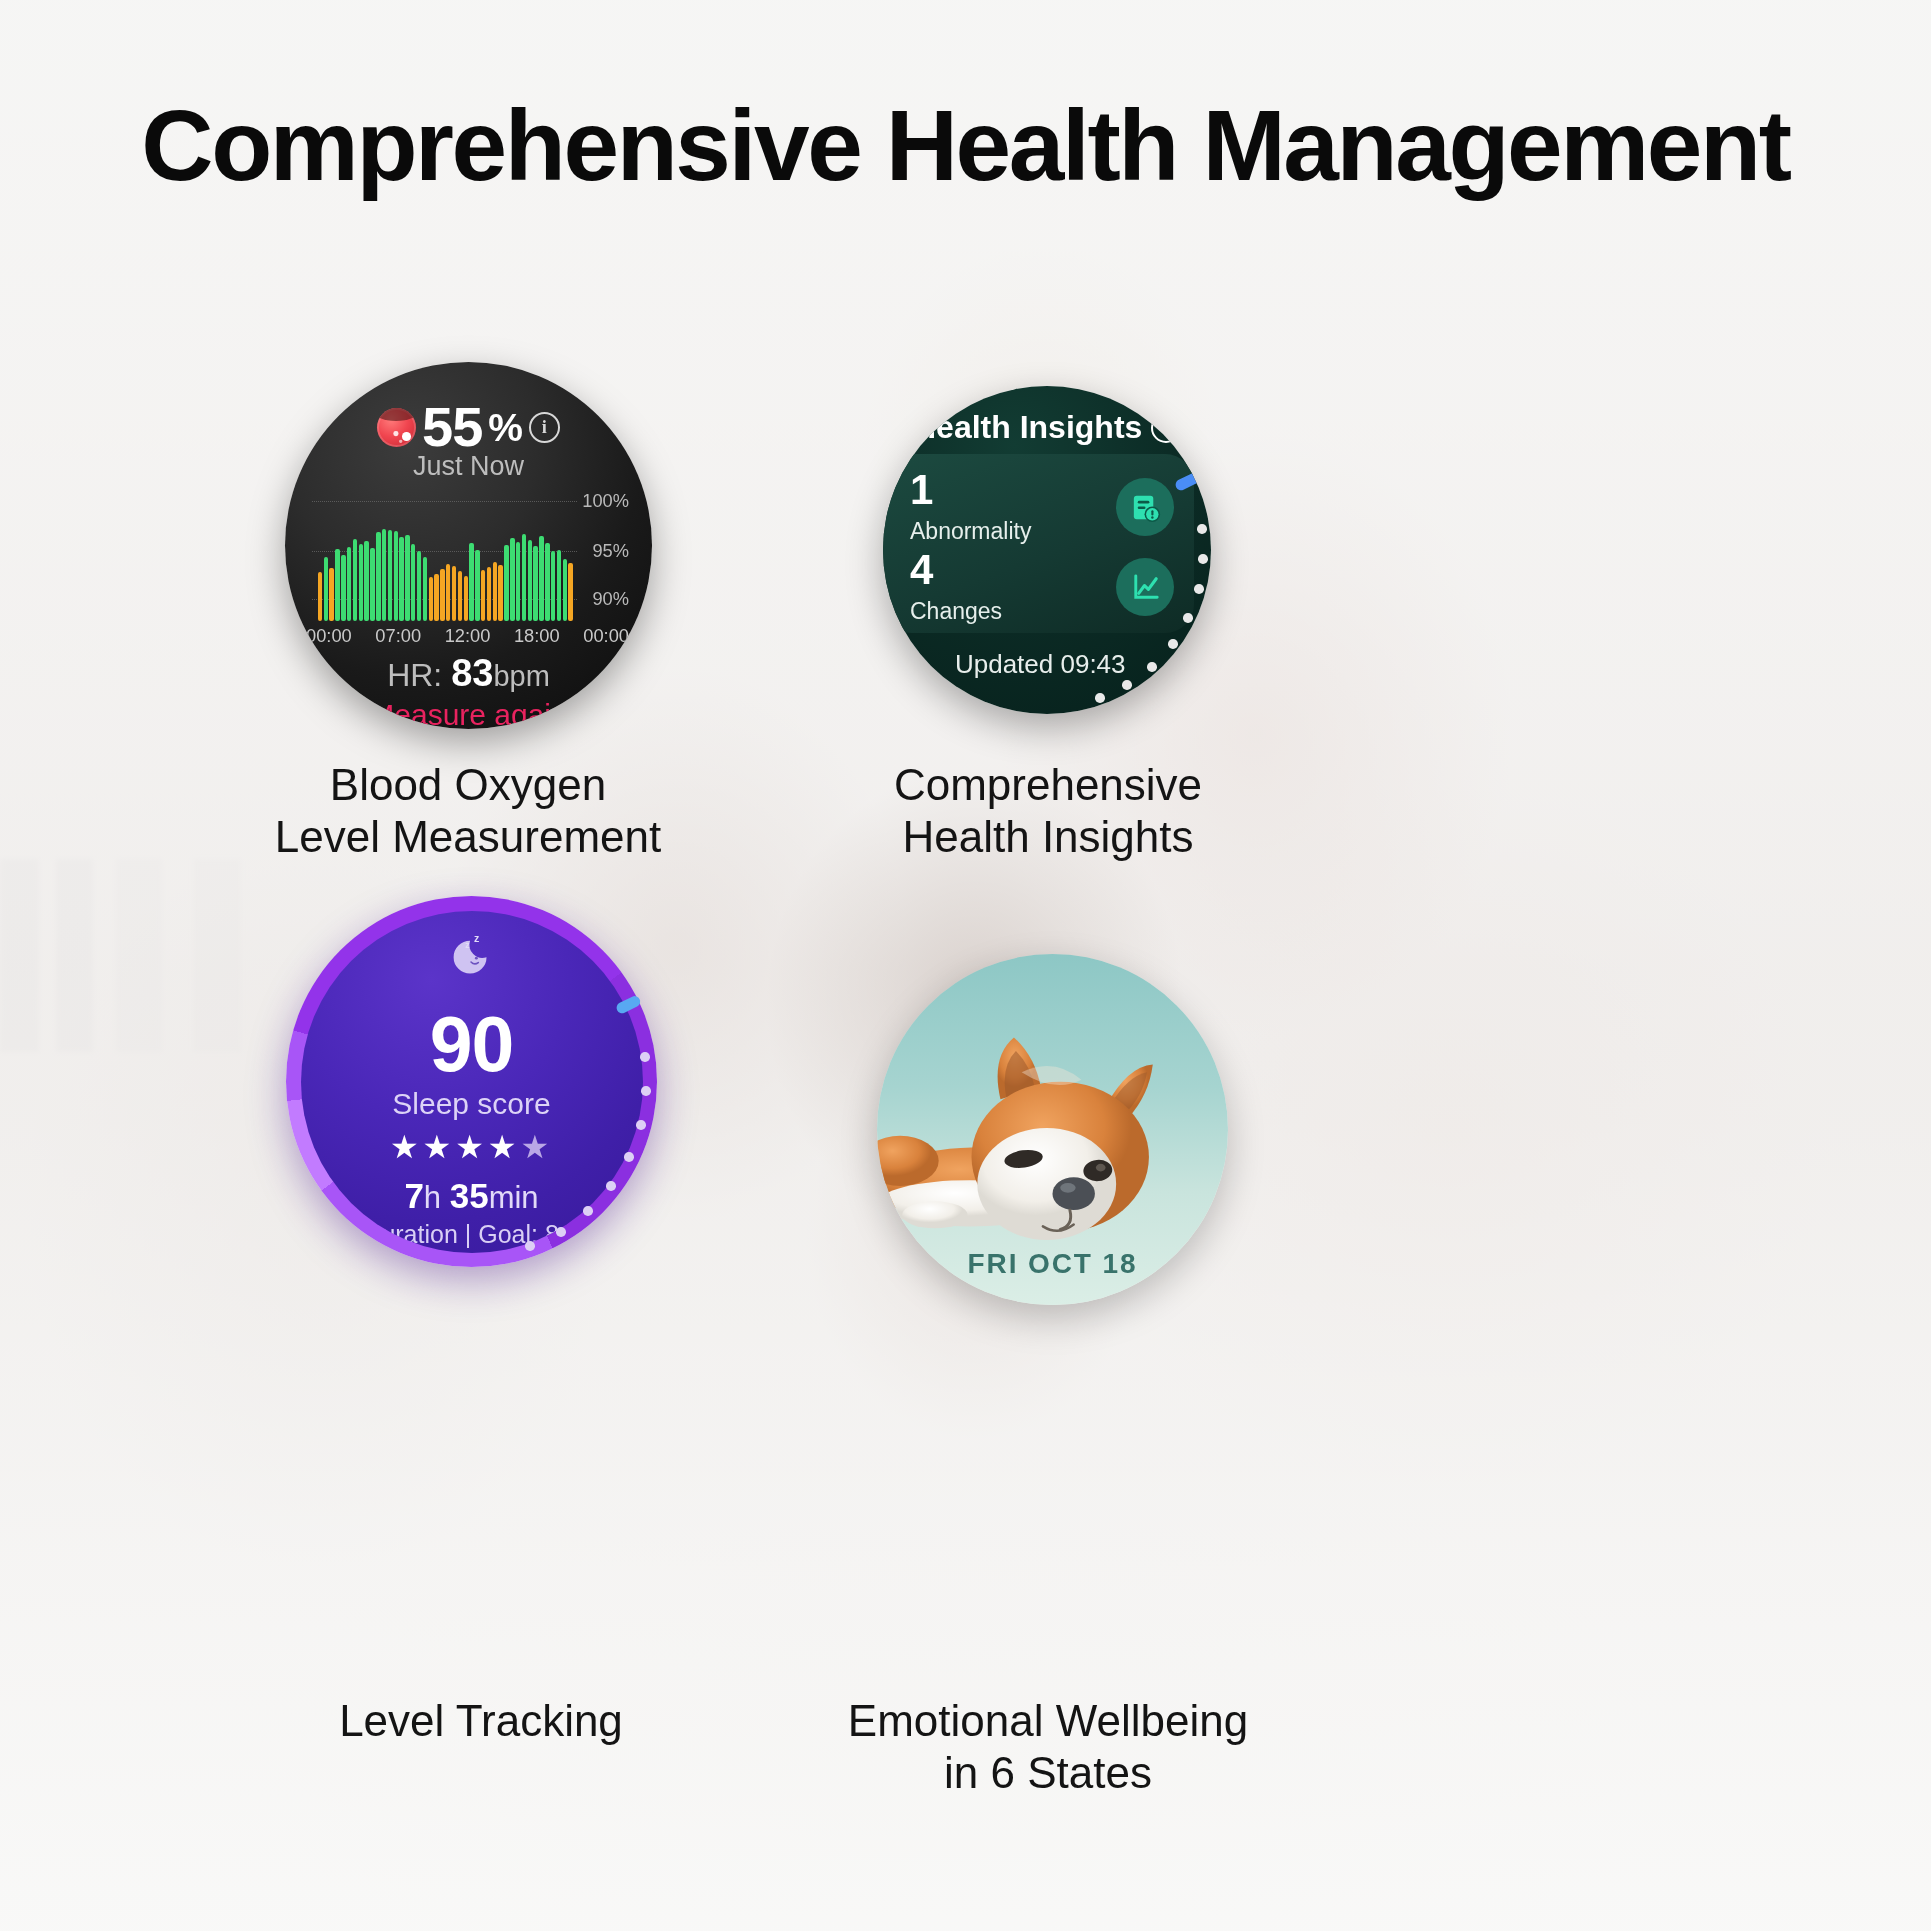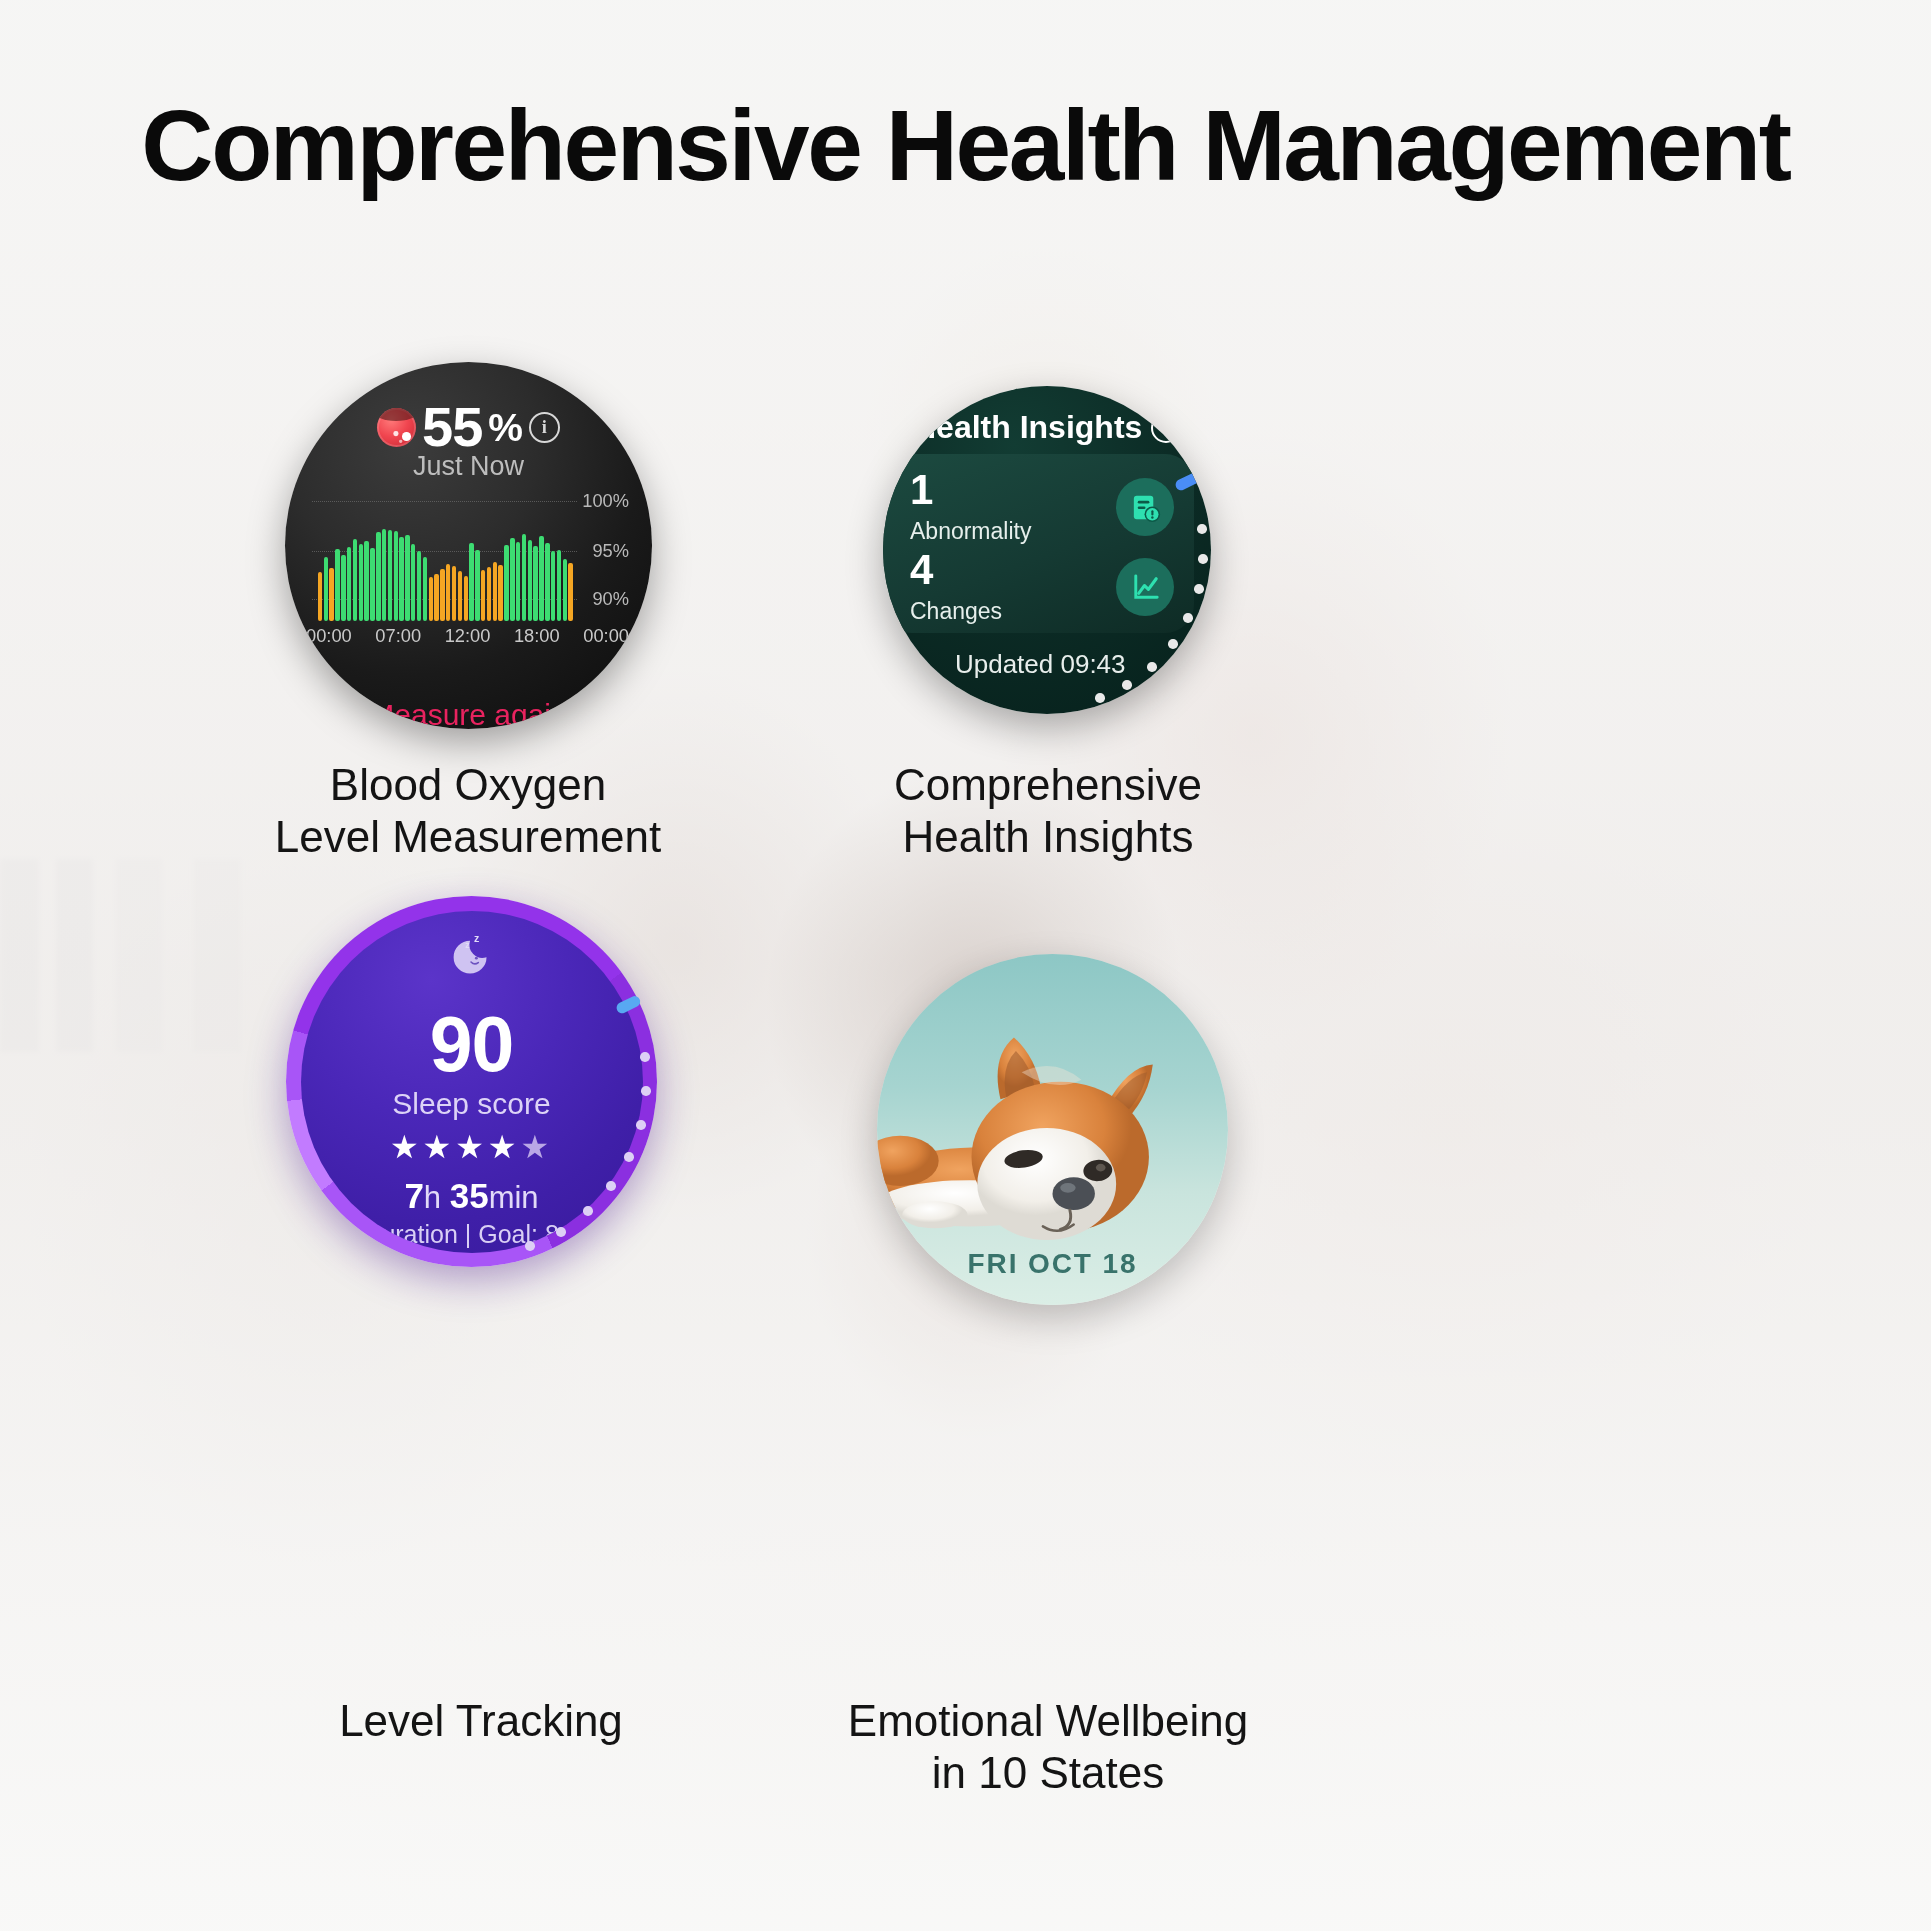--- a/index.html
+++ b/index.html
@@ -230,20 +230,24 @@
     </div>
 
     <div class="spo2-xaxis">
       <span>00:00</span>
       <span>07:00</span>
       <span>12:00</span>
       <span>18:00</span>
       <span>00:00</span>
     </div>
 
+    <div class="spo2-hr">
+      <span>HR:</span>
+      <b>83</b><span class="unit">bpm</span>
+    </div>
     <div class="spo2-again">Measure again</div>
   </div>
 </div>
 <div class="caption" id="cap-spo2">Blood Oxygen
 Level Measurement</div>
 
 <div class="card" id="watch-insights">
   <div class="hi-face">
     <div class="hi-title">
       <span>Health Insights</span>
@@ -367,14 +371,14 @@
         <ellipse cx="198" cy="180" rx="8" ry="5" fill="#787e85" opacity=".8"></ellipse>
         <path d="M200 203 q4 16 -10 20" stroke="#6a6258" stroke-width="3" fill="none" stroke-linecap="round"></path>
         <path d="M172 220 q16 10 32 -2" stroke="#6a6258" stroke-width="2.6" fill="none" stroke-linecap="round"></path>
         <ellipse cx="60" cy="208" rx="34" ry="14" fill="url(#wht)"></ellipse>
       </svg>
     </div>
     <div class="dog-date">FRI OCT 18</div>
   </div>
 </div>
 <div class="caption" id="cap-dog">Emotional Wellbeing
-in 10 States</div>
+in 6 States</div>
 
 
 </body></html>

